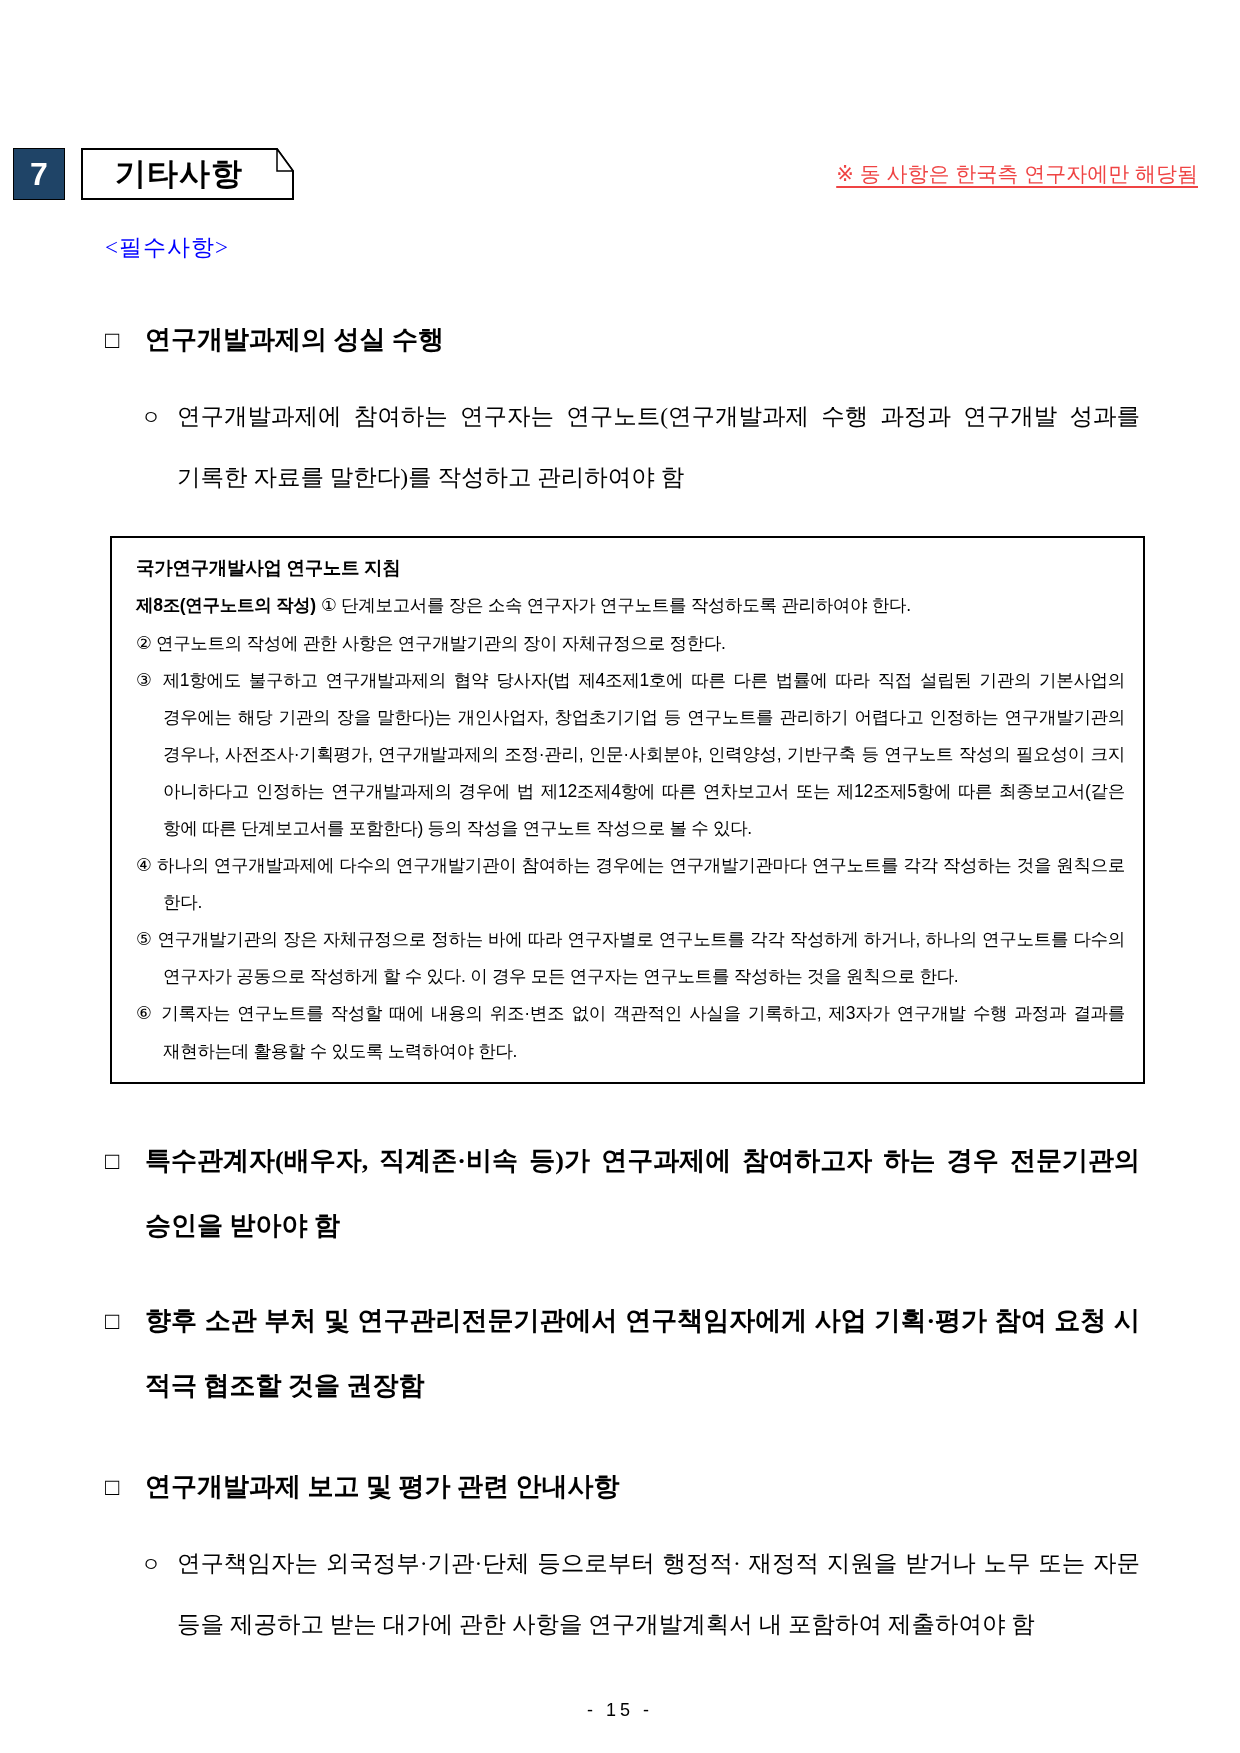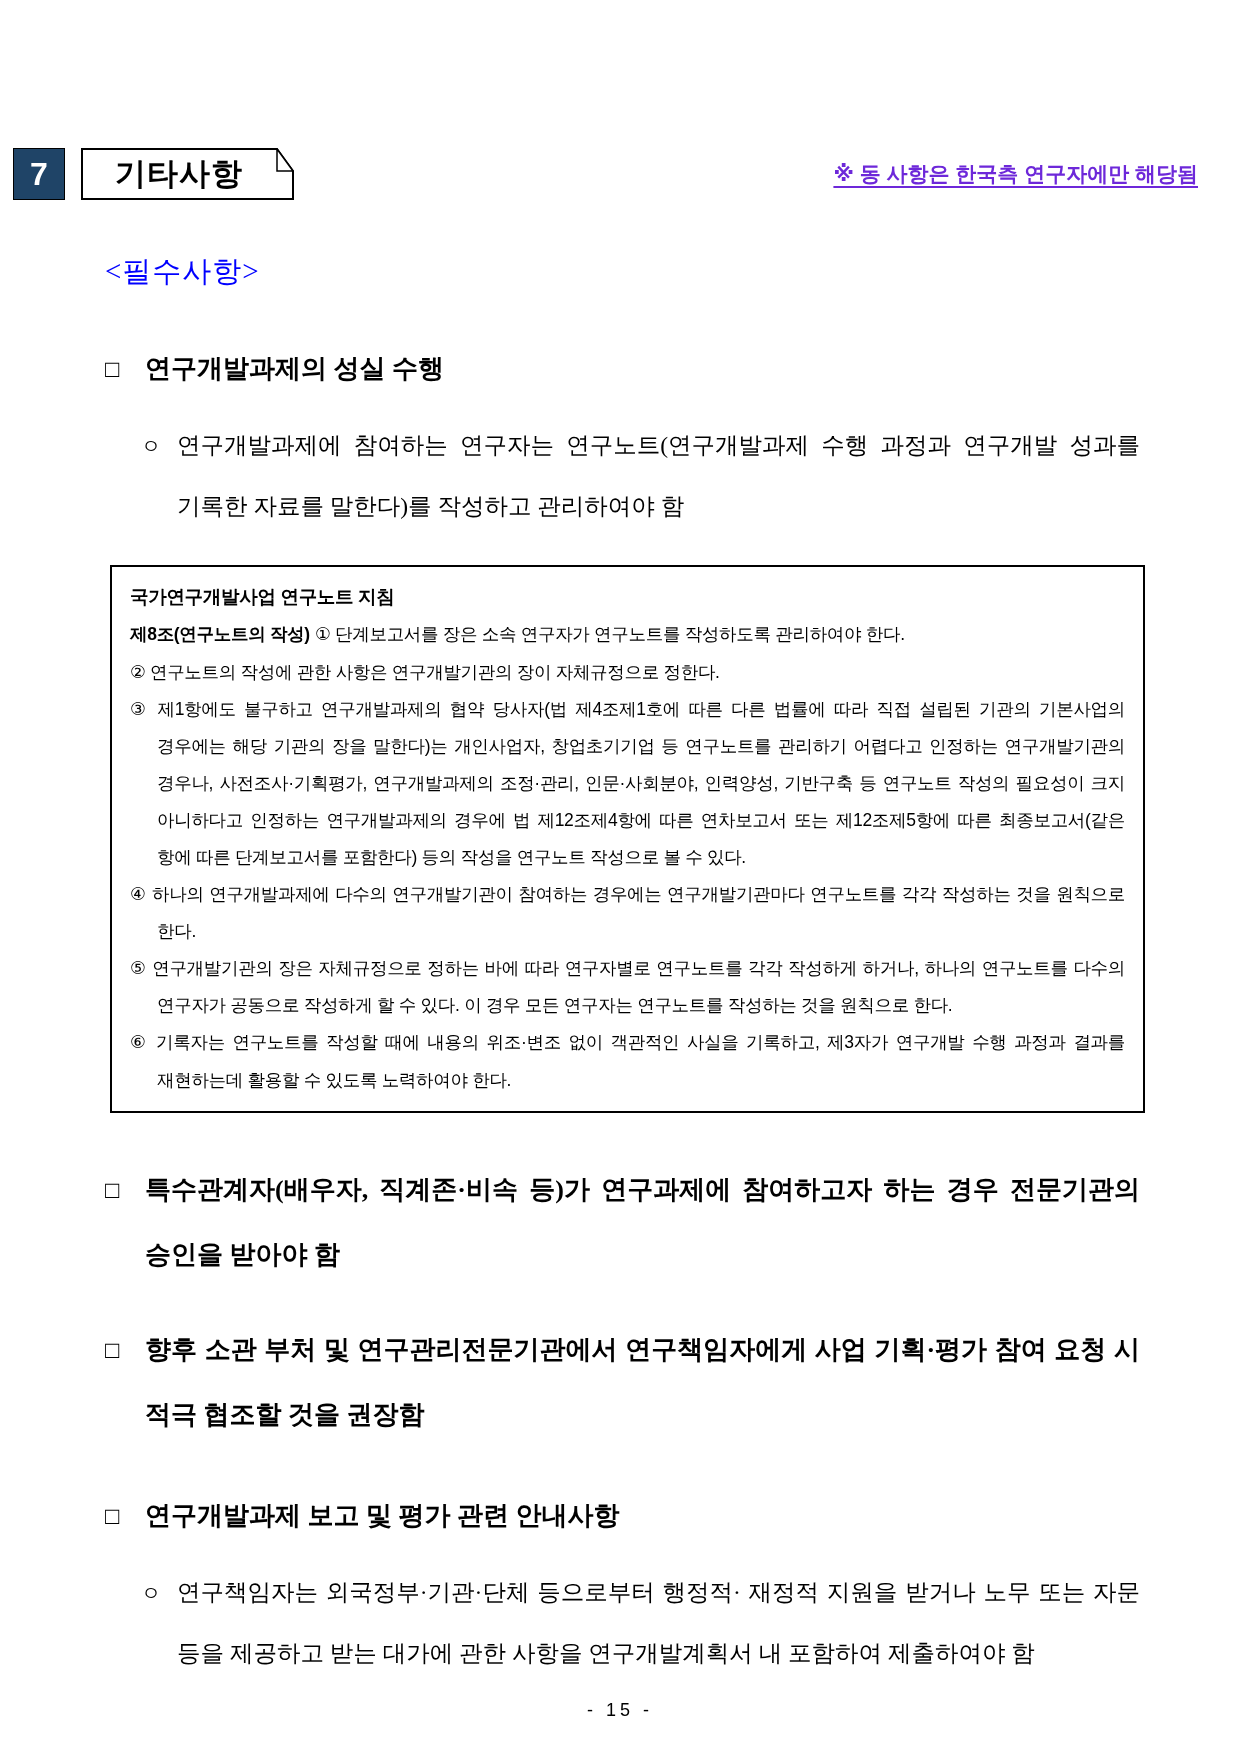--- a/index.html
+++ b/index.html
@@ -29,29 +29,29 @@
   .title-box svg{position:absolute;left:0;top:0;}
   .title-box .t{
     position:absolute;left:0;top:0;width:196px;height:52px;
     display:flex;align-items:center;justify-content:center;
     font-family:"Liberation Sans","DejaVu Sans",sans-serif;
     font-weight:bold;font-size:31px;letter-spacing:1px;
   }
   .hdr-note{
     margin-left:auto;margin-right:42px;align-self:center;
     font-family:"Liberation Sans","DejaVu Sans",sans-serif;
-    font-weight:bold;font-size:21px;
-    color:#6d28d9;text-decoration:underline;
+    font-weight:normal;font-size:21px;
+    color:#ef4444;text-decoration:underline;
     text-underline-offset:5px;
   }
 
   
   .subtitle{
-    margin-top:52px;
-    font-size:29px;color:#0000FF;letter-spacing:1px;
+    margin-top:32px;
+    font-size:23px;color:#0000FF;letter-spacing:1px;
   }
 
   
   .sec{margin-top:44px;}
   .sec-head{
     font-size:26px;font-weight:bold;line-height:2.5;
     padding-left:40px;word-break:keep-all;text-align:justify;
   }
   .sec-head .marker{
     display:inline-block;width:40px;margin-left:-40px;
@@ -69,21 +69,21 @@
   .sub-note{
     margin-top:4px;margin-left:70px;
     font-family:"Liberation Sans","DejaVu Sans",sans-serif;
     font-size:19.5px;letter-spacing:-0.3px;
   }
 
   
   .notebox{
     margin-top:28px;margin-left:5px;margin-right:-5px;
     border:2px solid #000;
-    padding:10px 18px 12px 18px;
+    padding:10px 18px 12px 24px;
     font-family:"Liberation Sans","DejaVu Sans",sans-serif;
     font-size:17.5px;line-height:2.12;
     letter-spacing:-0.3px;
   }
   .notebox .nb-title{font-weight:bold;font-size:18.5px;}
   .notebox .clause{
     padding-left:27px;text-indent:-27px;
     word-break:keep-all;text-align:justify;
   }
   .notebox .clause b{margin-right:0.3em;}

